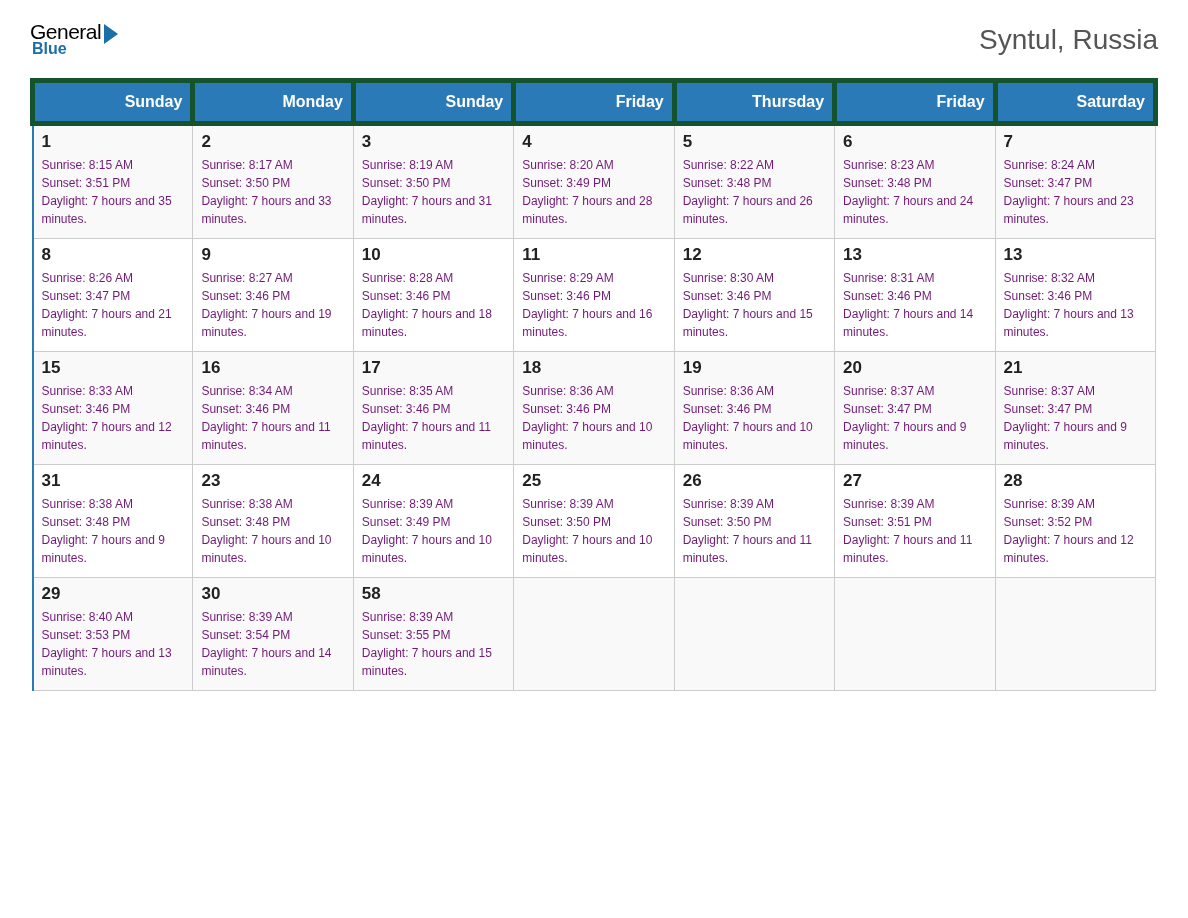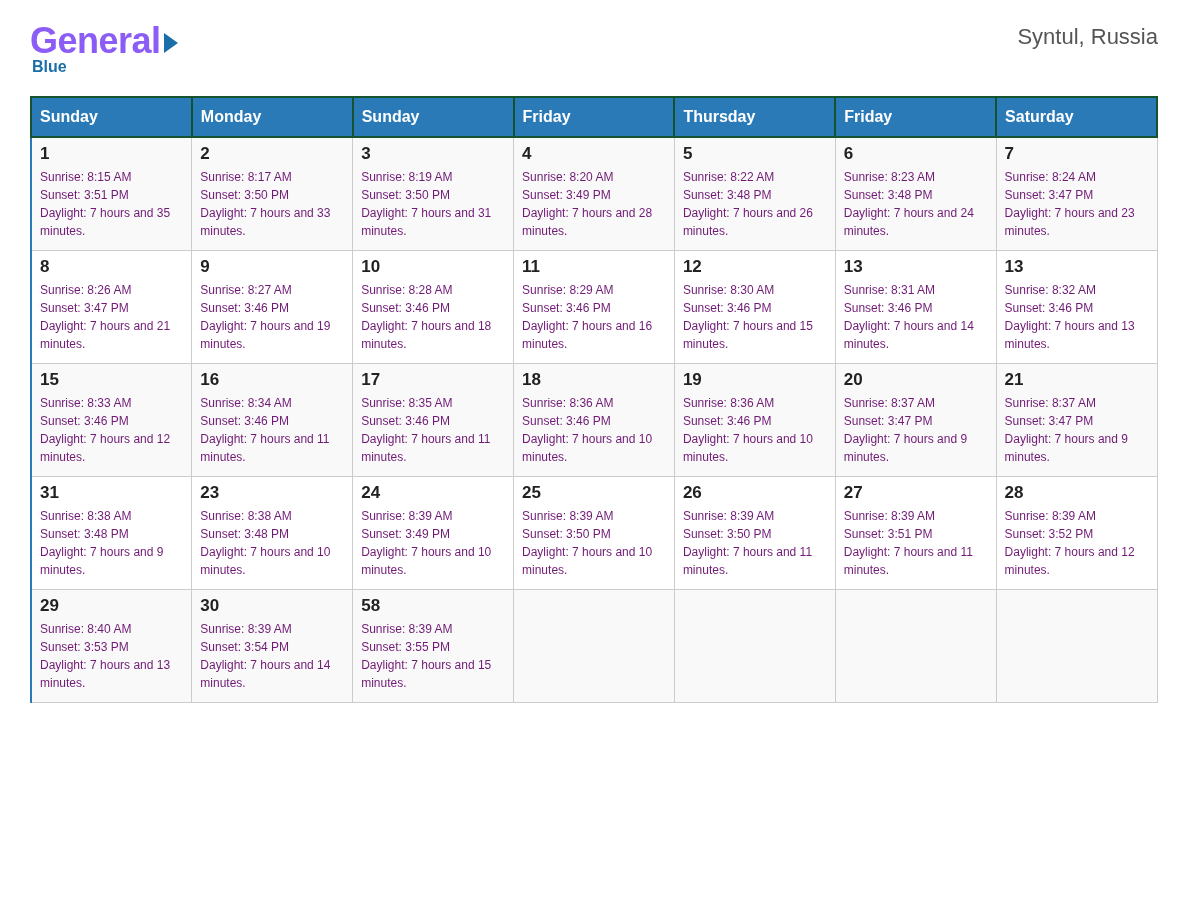--- a/index.html
+++ b/index.html
@@ -19,23 +19,23 @@
     .logo {
       display: flex;
       flex-direction: column;
       align-items: flex-start;
     }
     .logo-top {
       display: flex;
       align-items: center;
     }
     .logo-general {
-      font-size: 36px;
-      font-weight: bold;
-      color: #8b5cf6;
+      font-size: 21px;
+      font-weight: normal;
+      color: #000000;
       letter-spacing: -0.5px;
     }
     .logo-arrow {
       width: 0;
       height: 0;
       border-left: 14px solid #1a6fa8;
       border-top: 10px solid transparent;
       border-bottom: 10px solid transparent;
       margin-left: 3px;
       margin-top: 4px;
@@ -50,38 +50,38 @@
     .title-block {
       text-align: right;
     }
     .title-block h1 {
       font-size: 52px;
       font-weight: bold;
       color: #222;
       line-height: 1.1;
     }
     .title-block h2 {
-      font-size: 22px;
+      font-size: 28px;
       font-weight: normal;
       color: #555;
       margin-top: 4px;
     }
     .calendar {
       width: 100%;
       border-collapse: collapse;
       border: 1px solid #ccc;
     }
     .calendar thead tr th {
       background-color: #2a7ab8;
       color: #fff;
       font-size: 16px;
       font-weight: bold;
       padding: 10px 8px;
-      text-align: left;
-      border: 2px solid #14532d;
+      text-align: right;
+      border: 5px solid #14532d;
     }
     .calendar tbody tr td {
       vertical-align: top;
       padding: 6px 8px 10px 8px;
       border: 1px solid #ccc;
       font-size: 13px;
       color: #333;
       width: 14.28%;
       min-height: 100px;
     }

